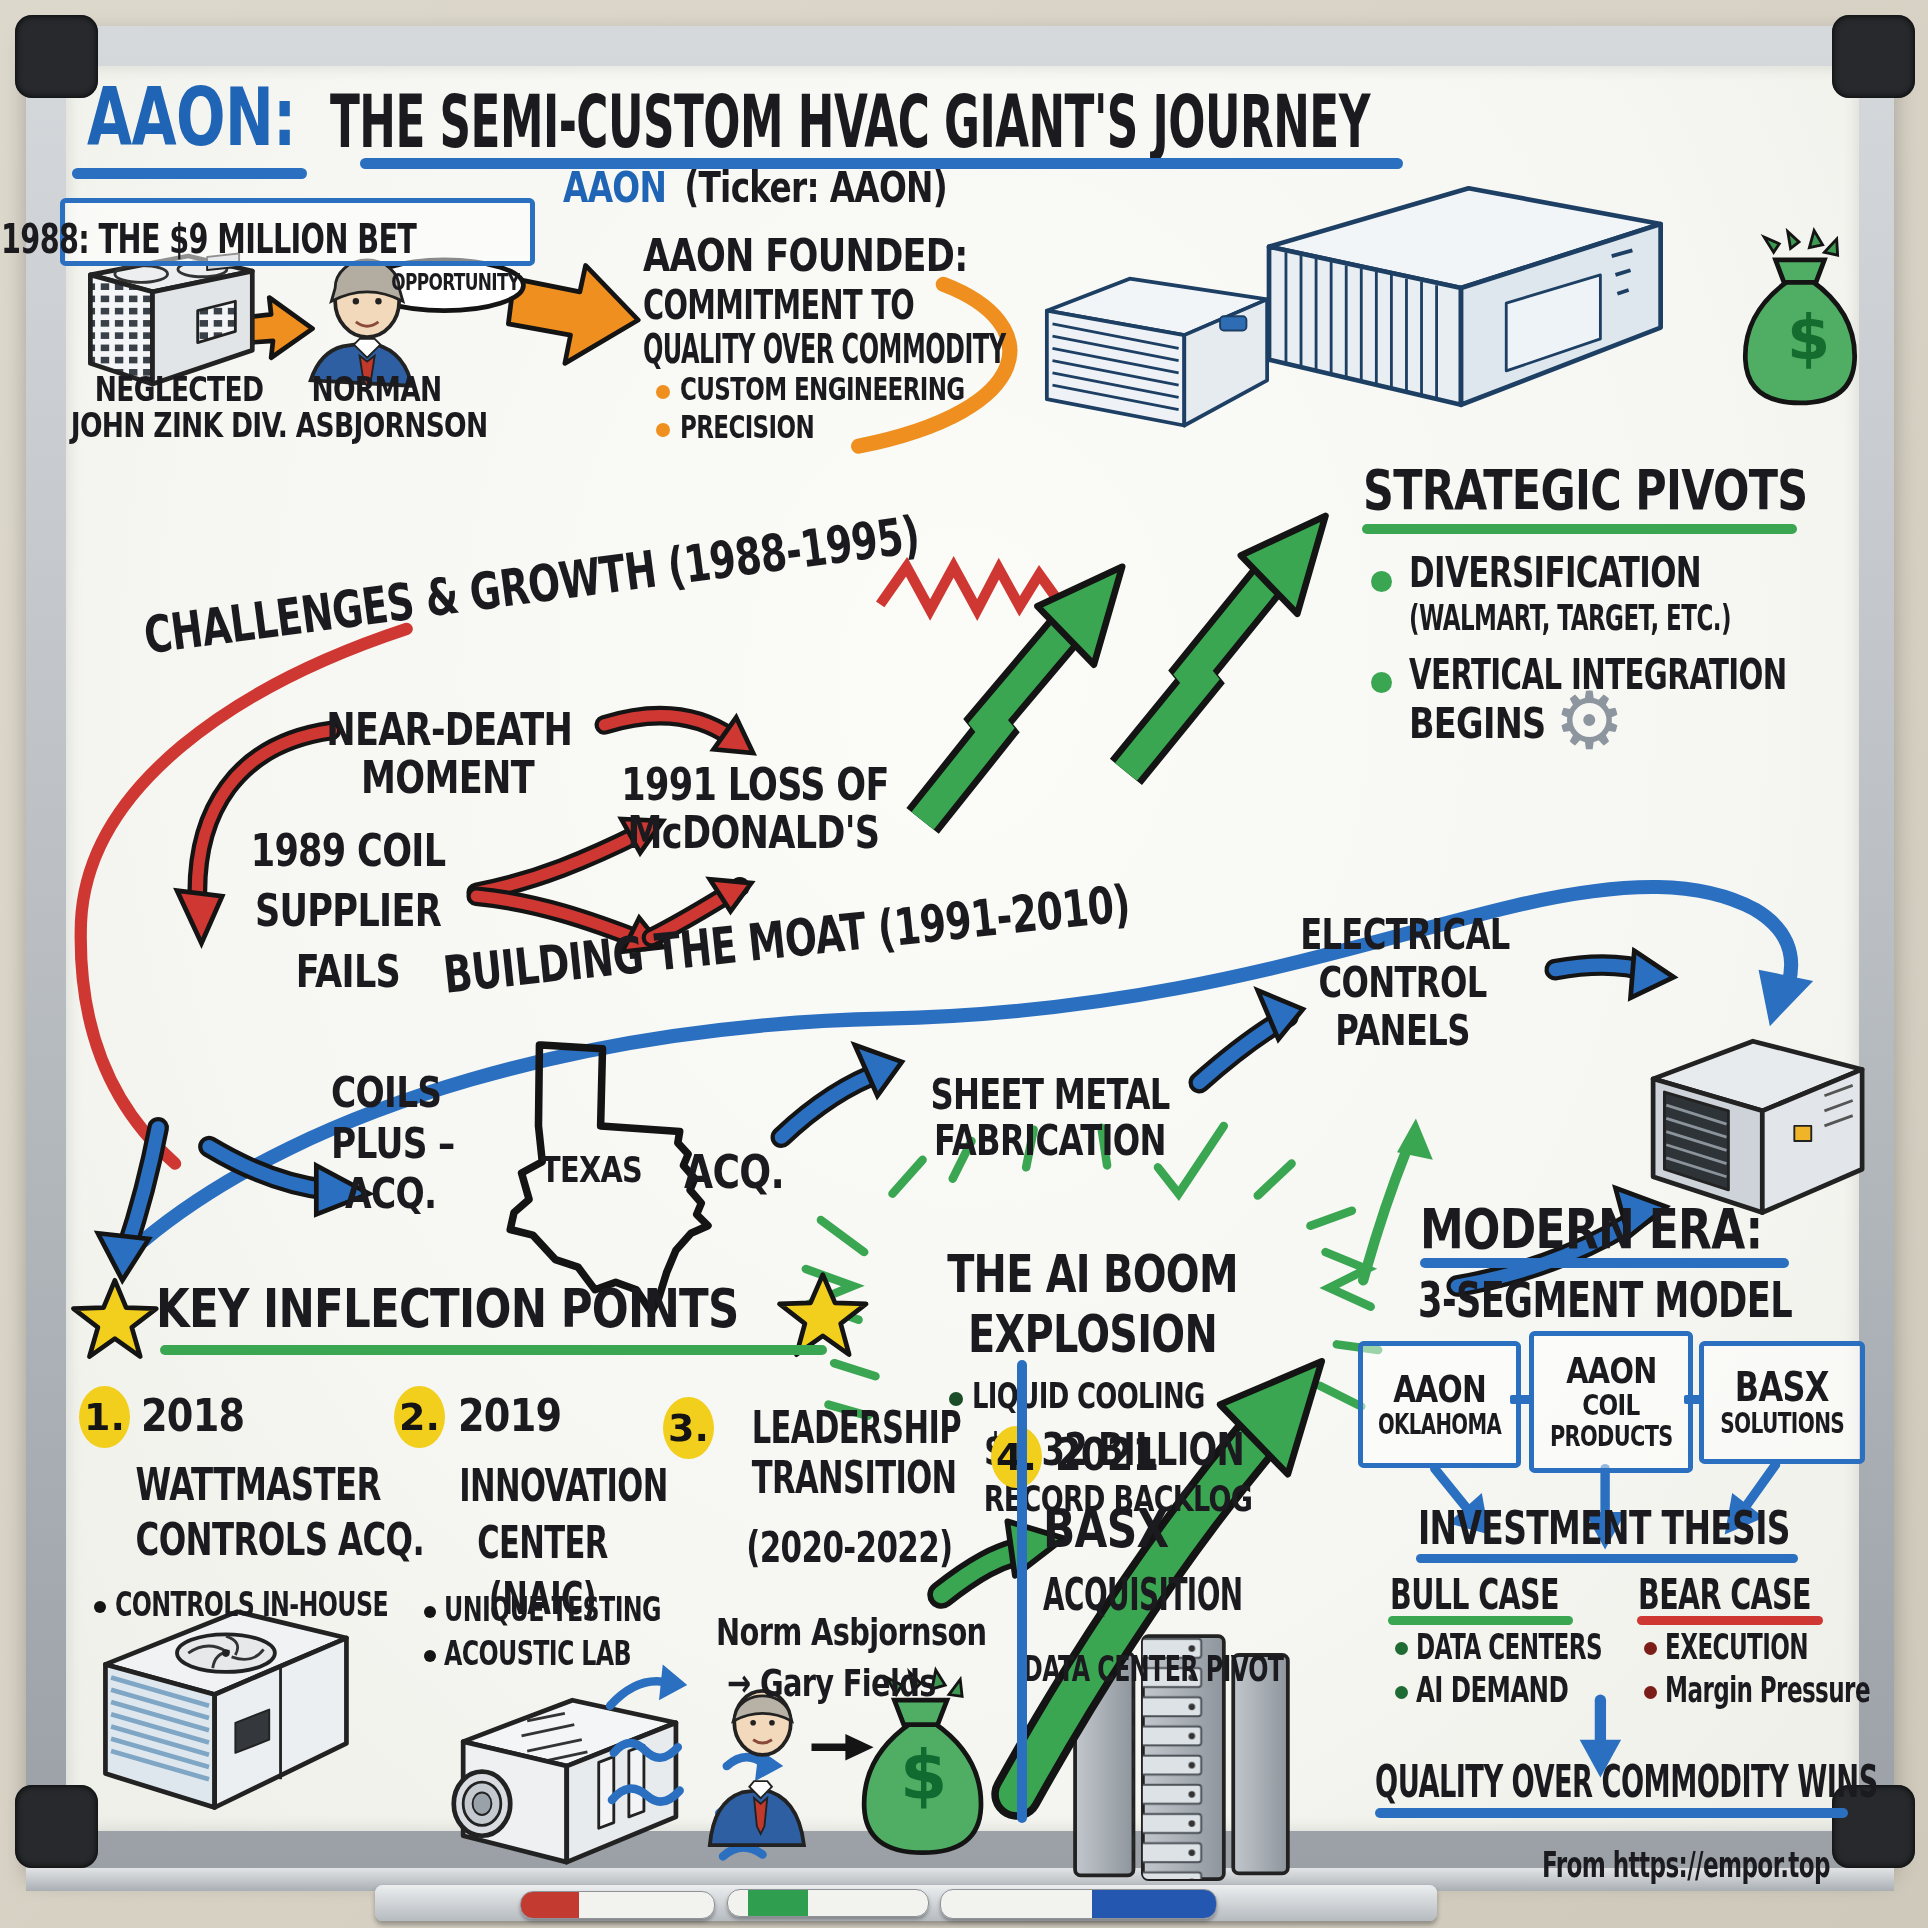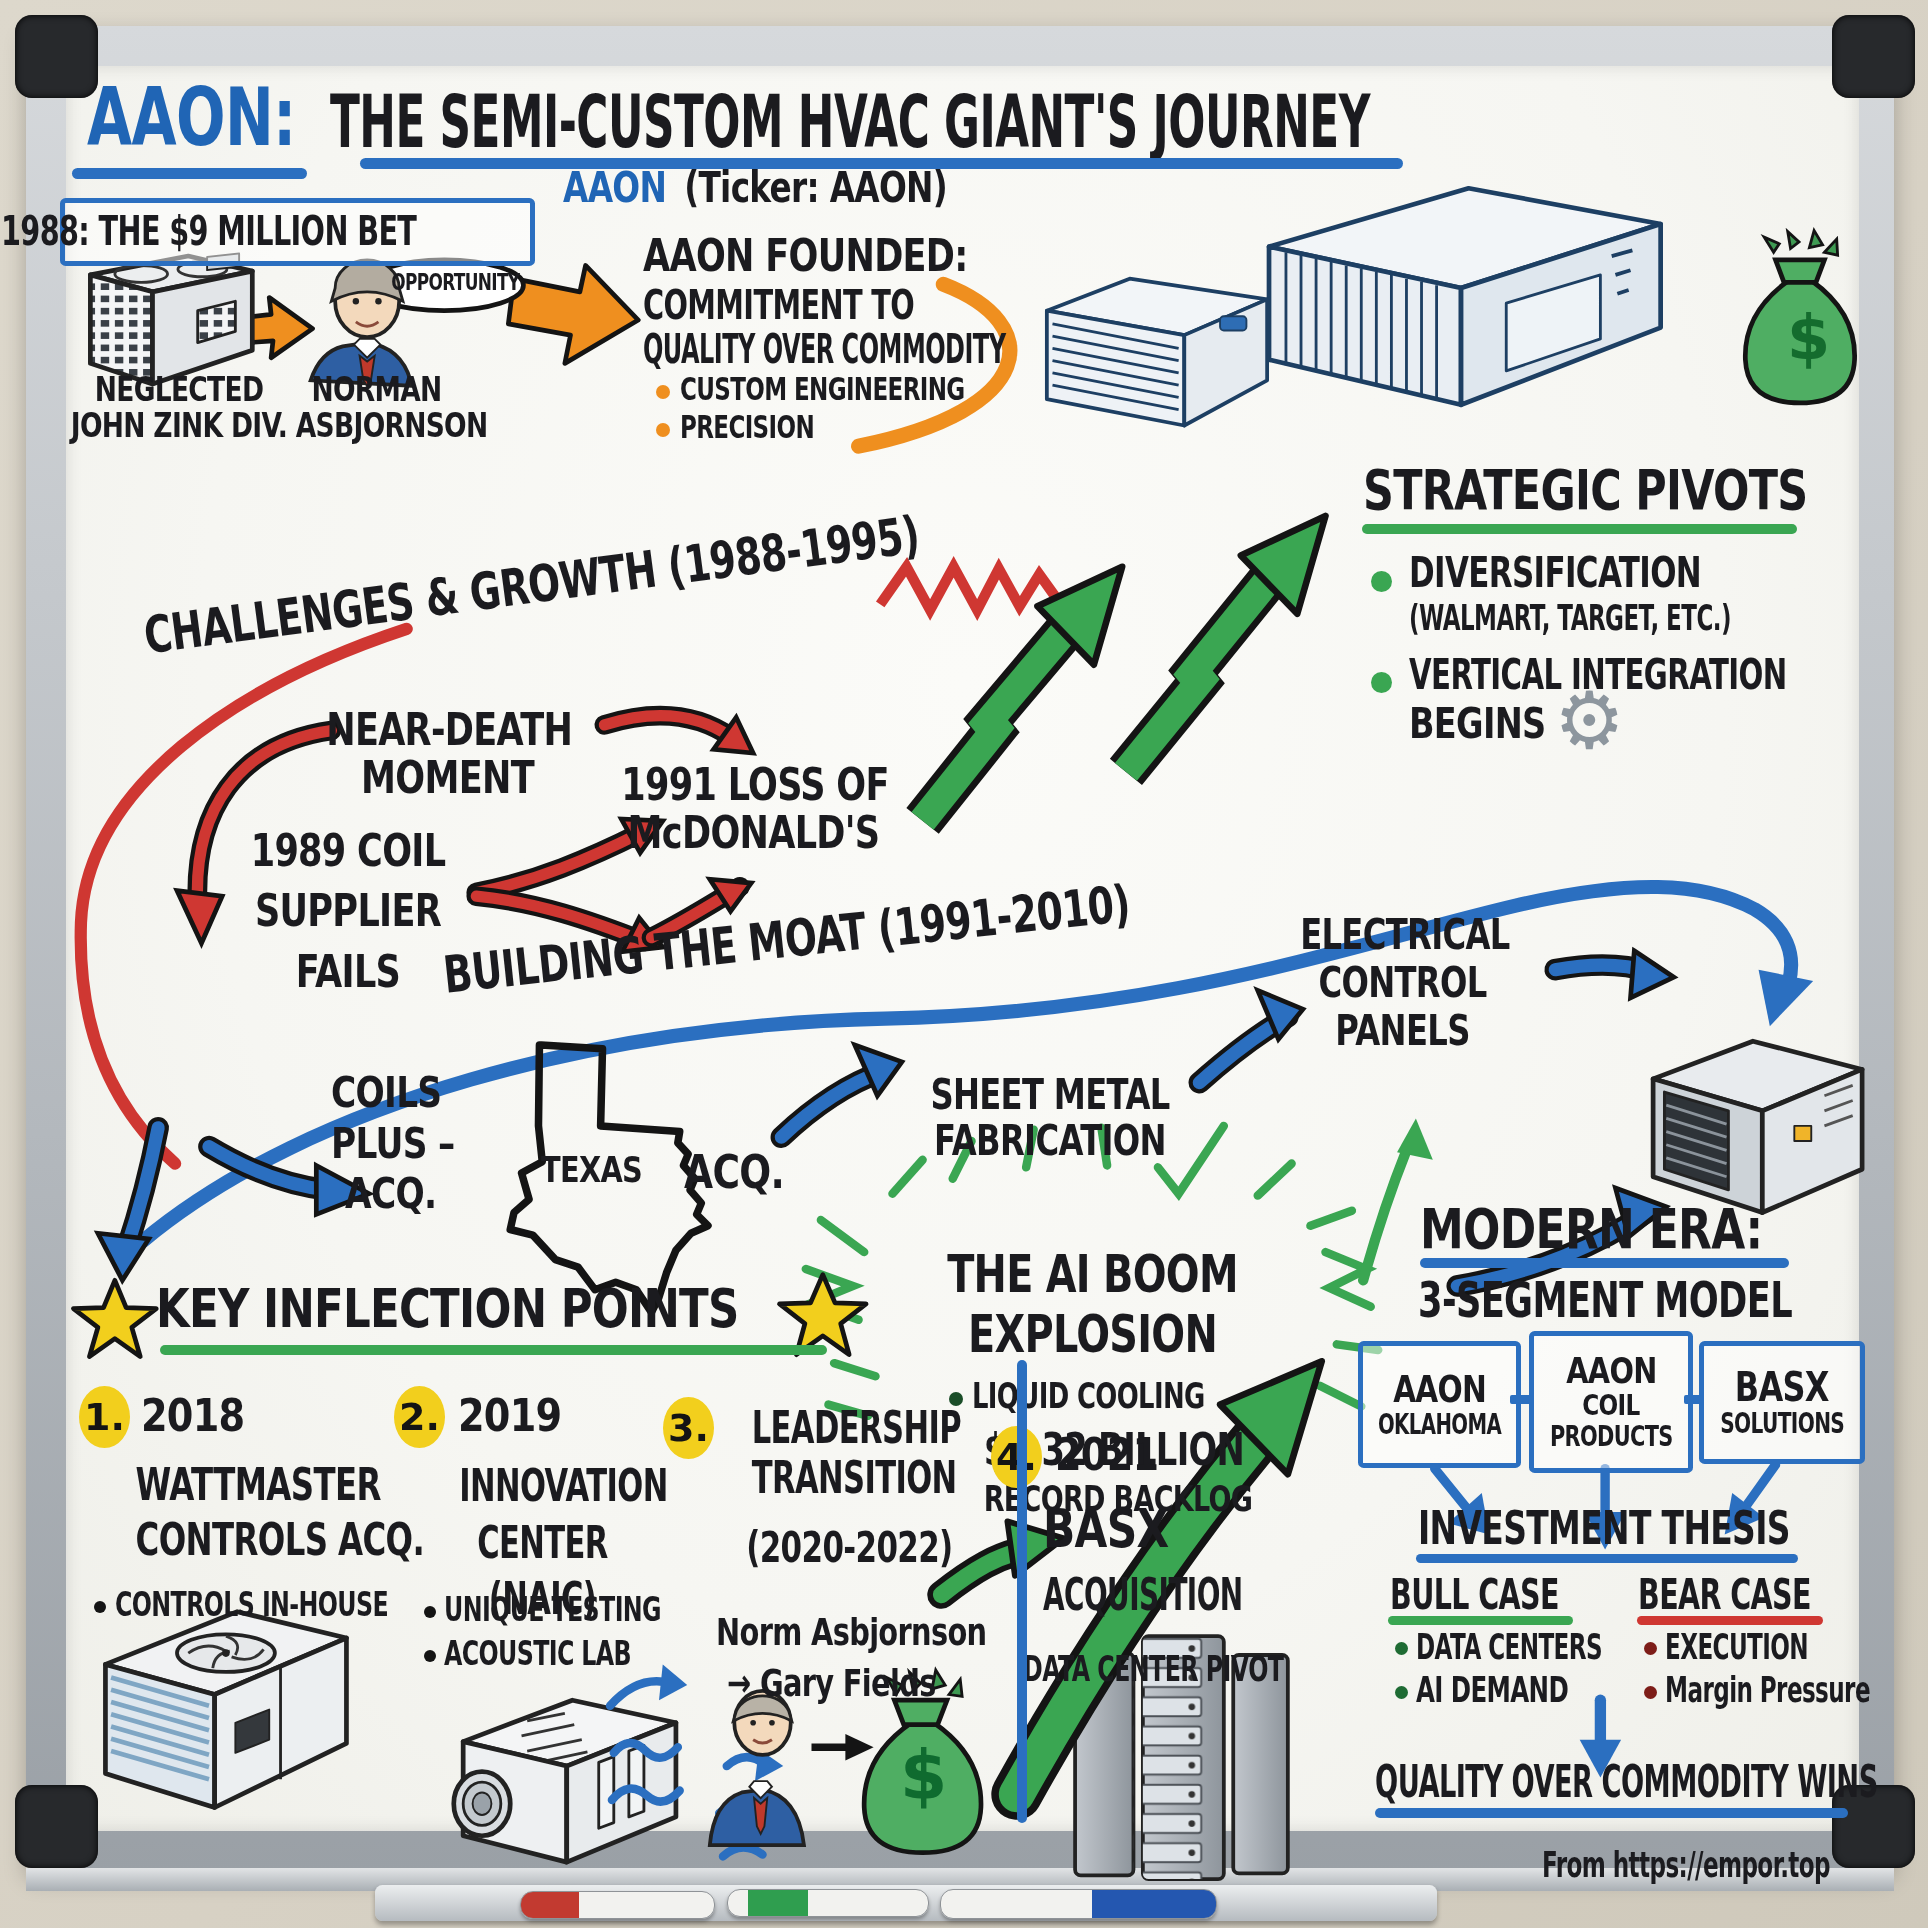--- a/index.html
+++ b/index.html
@@ -333,21 +333,21 @@
 
   <div class="t blue" style="left:87px;top:75px;font-size:81px;--sx:.72">AAON:</div>
   <div class="t" style="left:330px;top:83px;font-size:73px;--sx:.60">THE SEMI-CUSTOM HVAC GIANT'S JOURNEY</div>
   <div class="ul" style="left:72px;top:168px;width:235px;height:11.3px;background:var(--mblue);"></div>
   <div class="ul" style="left:360px;top:158px;width:1043px;height:11.3px;background:var(--mblue);"></div>
   <div class="t" style="left:563px;top:166px;font-size:42px;--sx:.78">
     <span class="blue">AAON</span>
     <span style="margin-left:9.4px">(Ticker: AAON)</span>
   </div>
 
-  <div class="obox" style="left:60px;top:198px;width:465px;height:58px;">
+  <div class="obox" style="left:60px;top:198px;width:465px;height:58px;justify-content:flex-end;">
     <div class="t" style="position:static;font-size:41px;--sx:.70">1988: THE $9 MILLION BET</div>
   </div>
   <div class="t c" style="left:38px;top:371px;width:282px;font-size:34px;--sx:.78">
     <div>NEGLECTED</div>
       <div>JOHN ZINK DIV.</div>
   </div>
   <div class="t c" style="left:273px;top:371px;width:207px;font-size:34px;--sx:.78">
     <div>NORMAN</div>
       <div>ASBJORNSON</div>
   </div>

